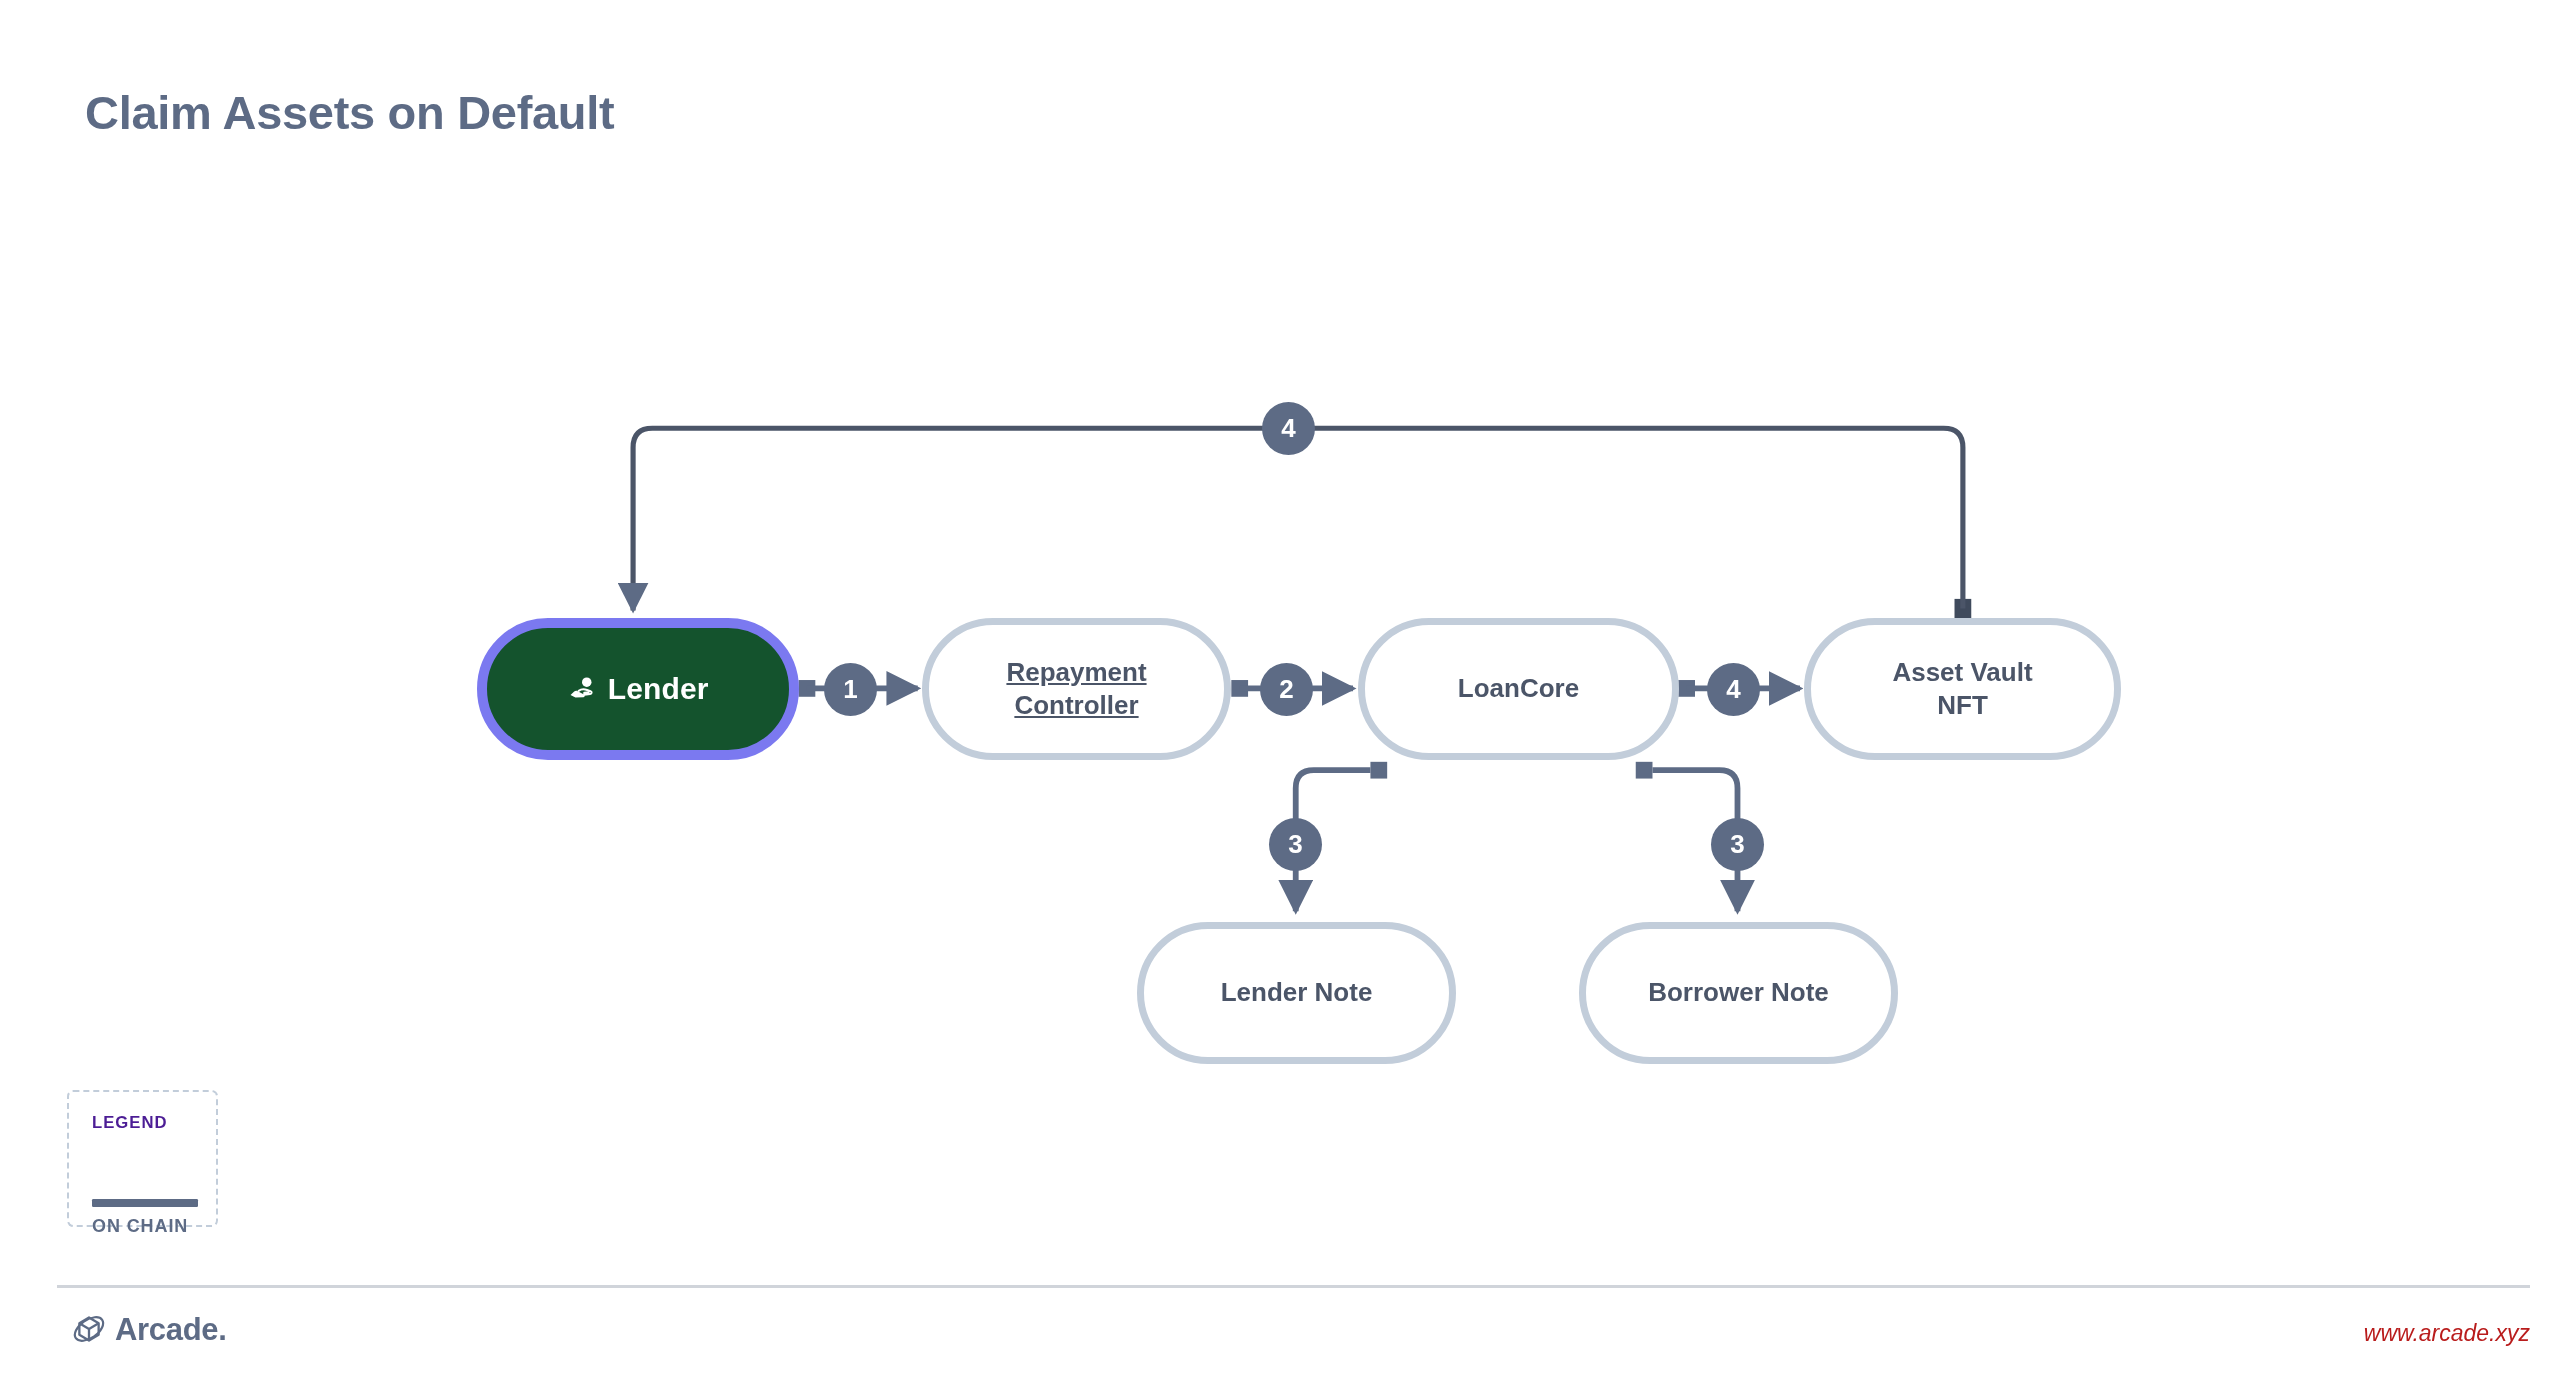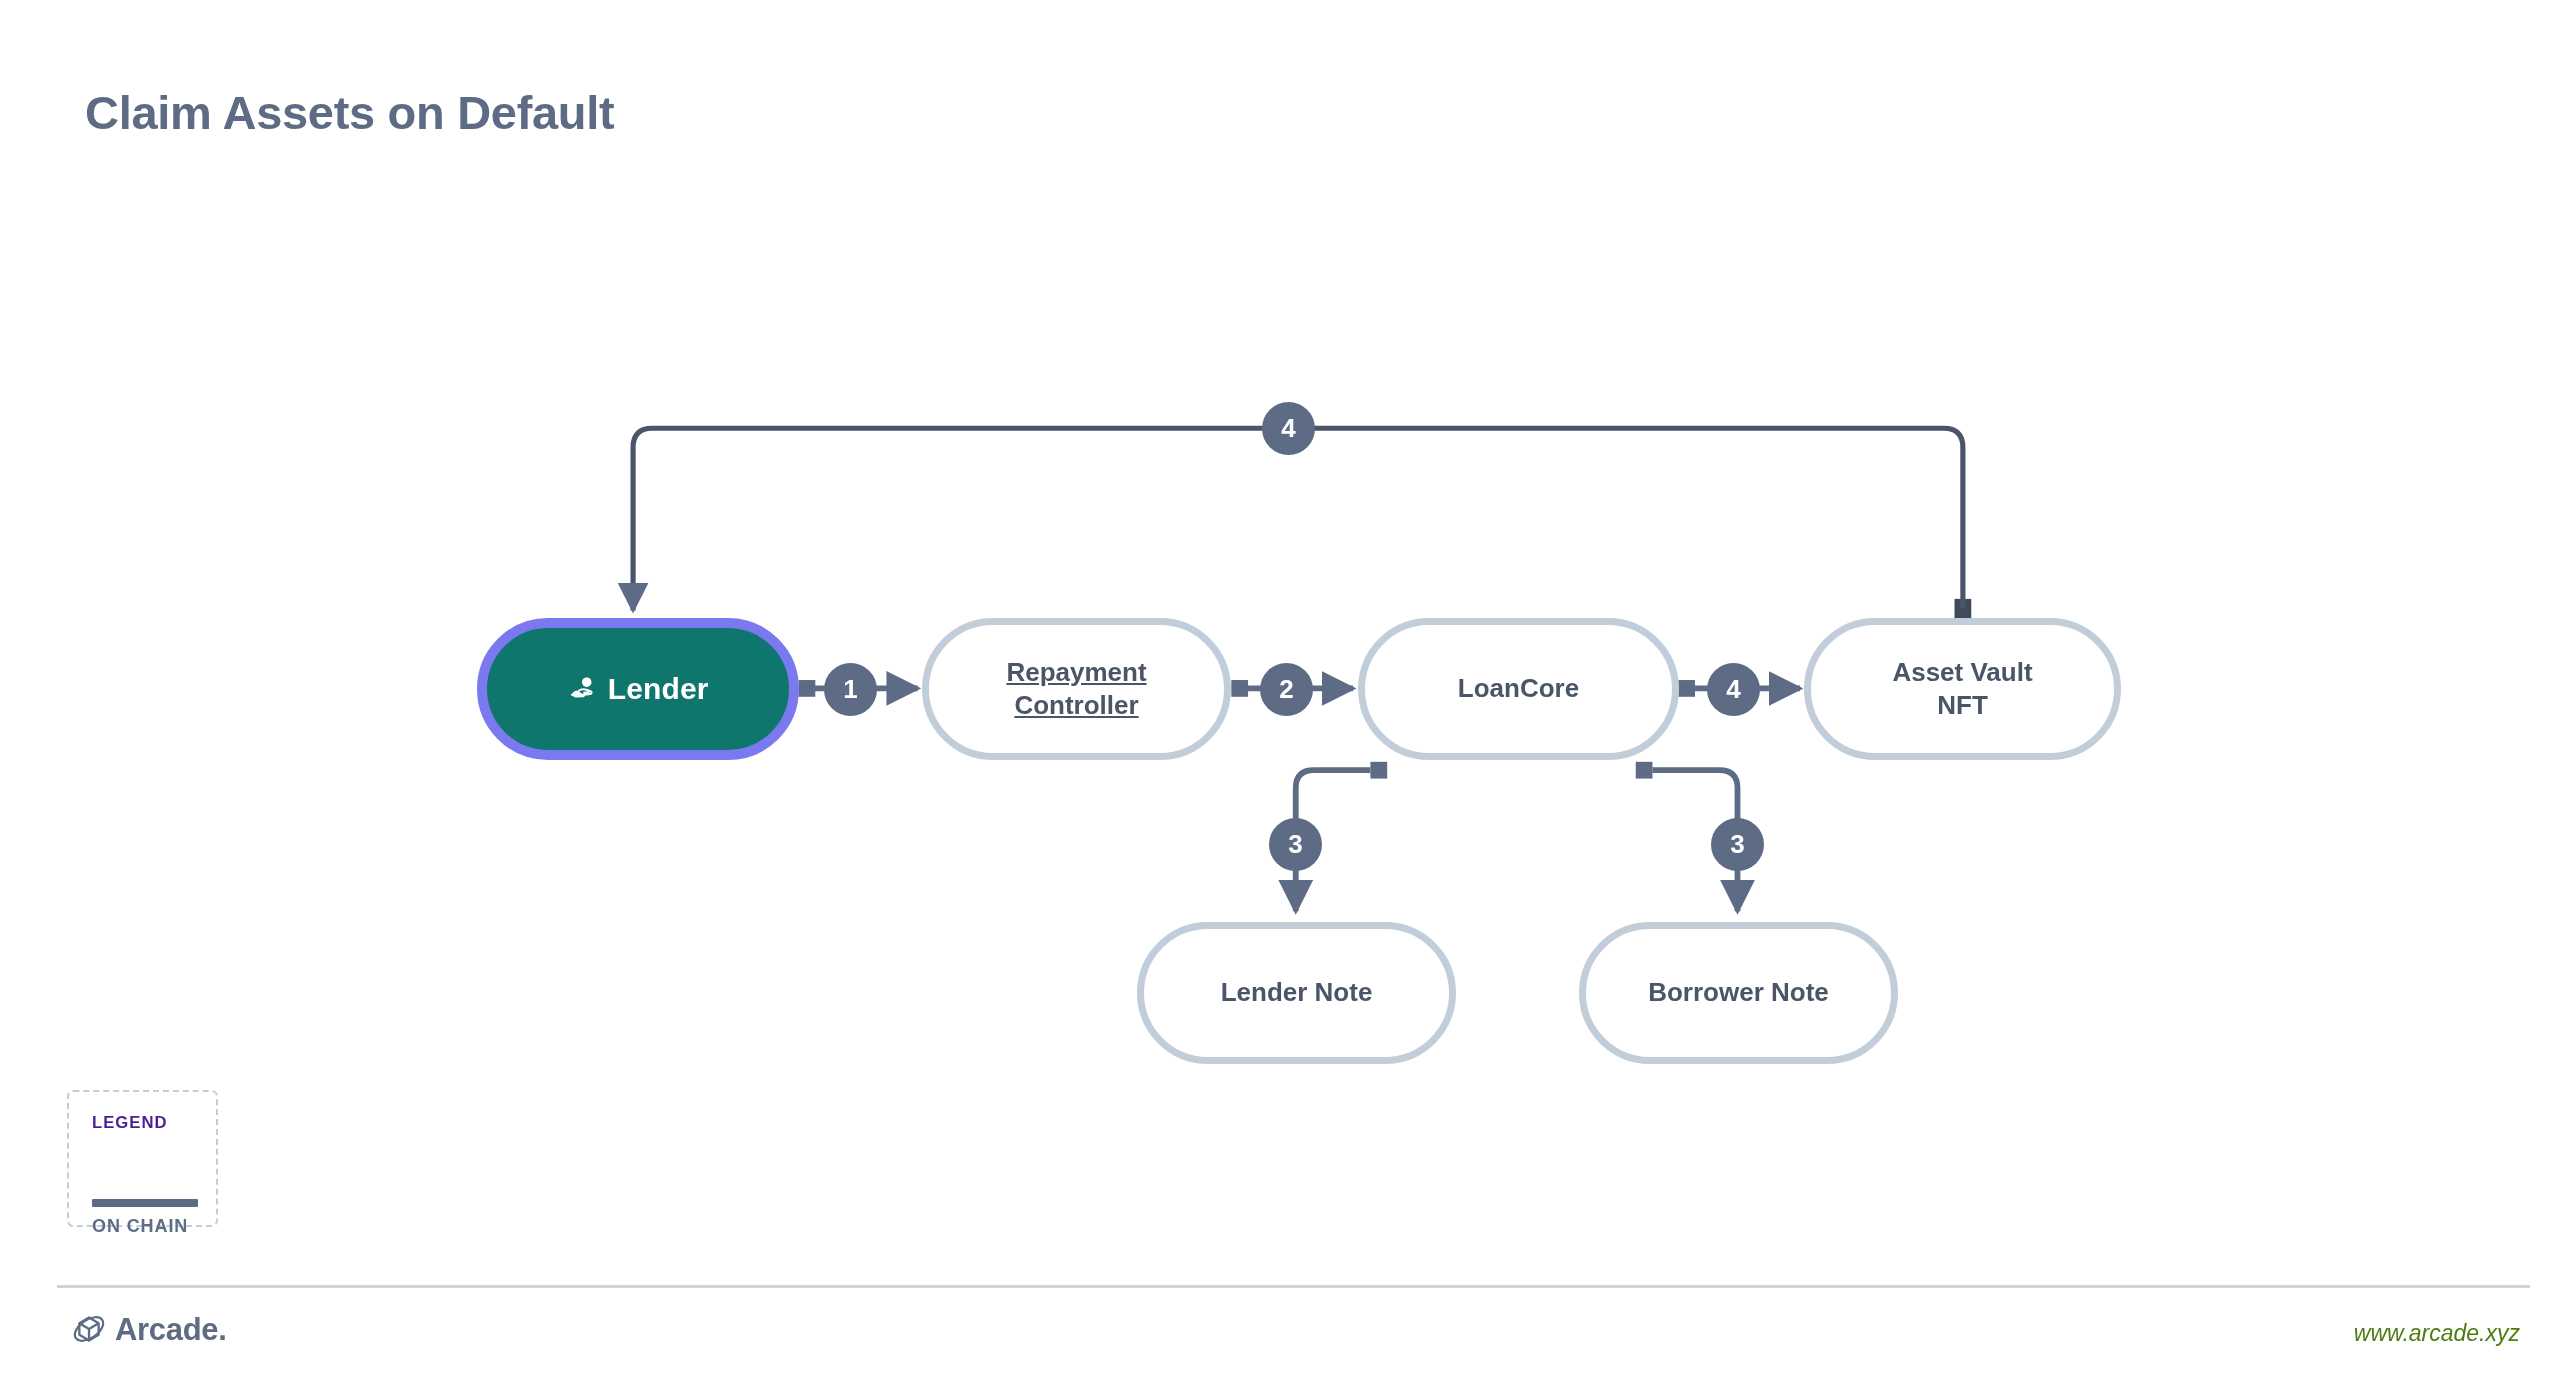--- a/index.html
+++ b/index.html
@@ -56,21 +56,21 @@
     border-radius: 643px;
     font-size: 26px;
     font-weight: bold;
     line-height: 1.28;
     color: #4b5568;
     background: #ffffff;
     border: 7px solid #c2cdda;
     z-index: 3;
   }
   .node.accent {
-    background: #0f766e;
+    background: #14532d;
     border: 10.3px solid #7b79f0;
     color: #ffffff;
     font-size: 30px;
     letter-spacing: 0.1px;
     text-align: center;
   }
   .node-label { white-space: pre-line; }
   .node-icon {
     display: inline-block;
     width: 30px;
@@ -159,25 +159,25 @@
     gap: 8px;
   }
   #footer-brand-name {
     font-size: 31px;
     font-weight: bold;
     color: #5d6b85;
     letter-spacing: -0.3px;
   }
   #footer-url {
     position: absolute;
-    right: 56px;
+    right: 46px;
     top: 1320px;
     font-size: 23px;
     font-style: italic;
-    color: #4d7c0f;
+    color: #b91c1c;
   }
 </style>
 </head>
 <body>
 
 <div id="page-title">Claim Assets on Default</div>
 
 <div id="diagram-canvas">
 
   <svg id="edge-layer" viewBox="0 0 4000 2174" width="2576" height="1400" xmlns="http://www.w3.org/2000/svg">

